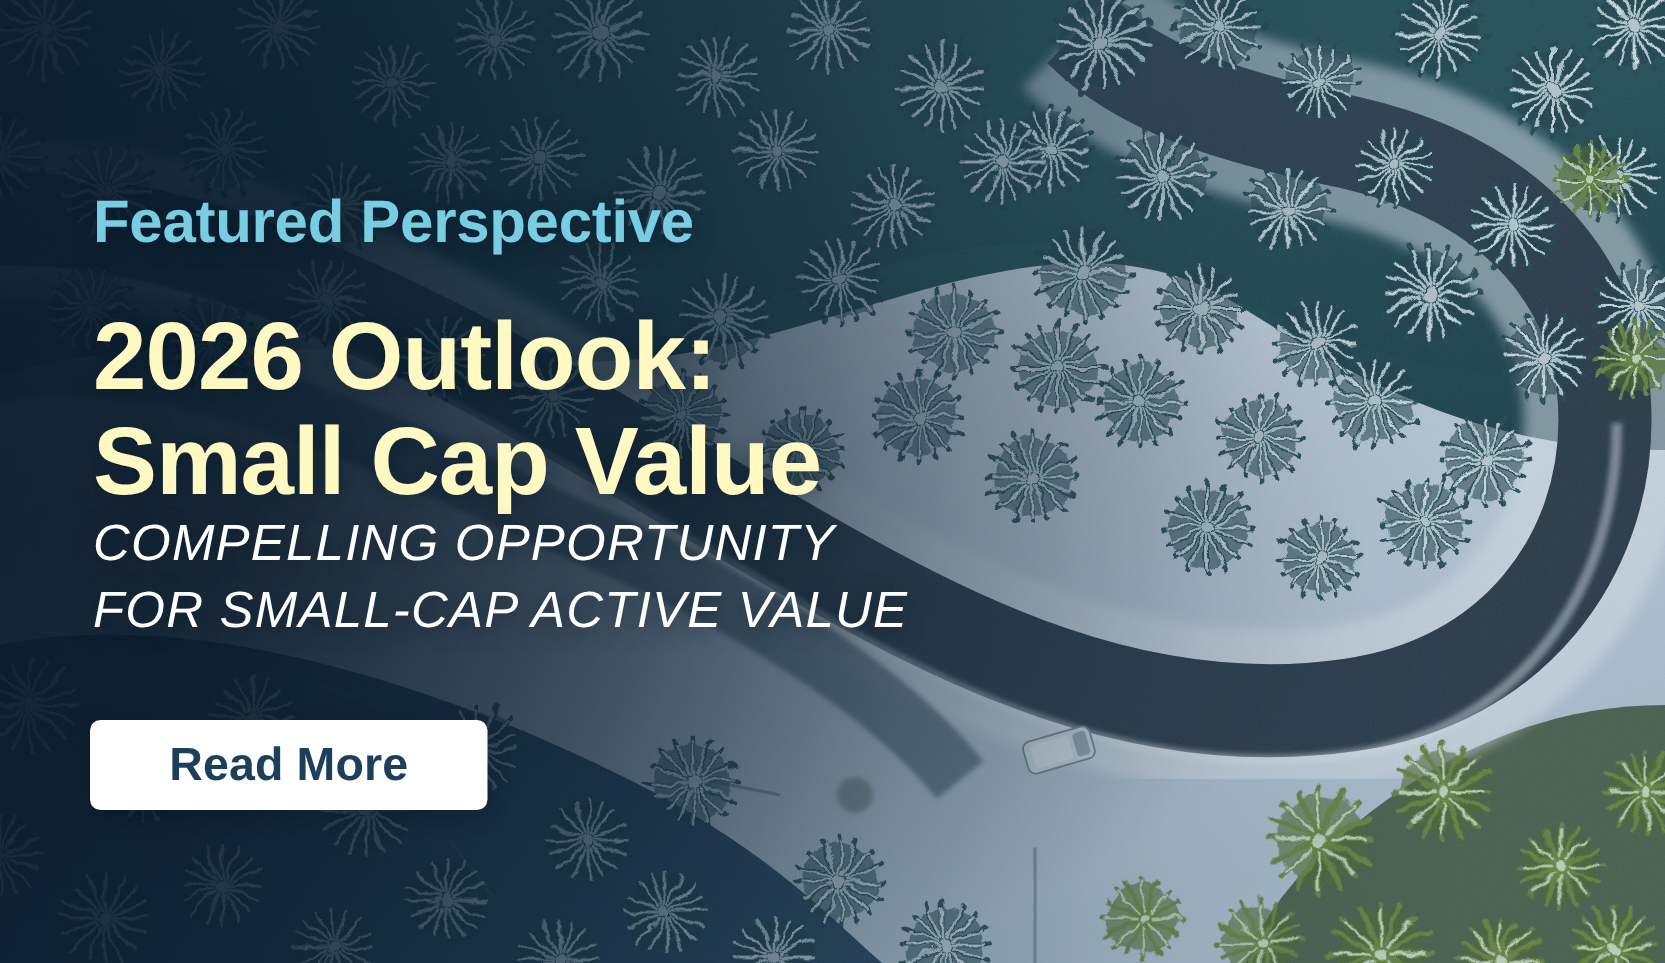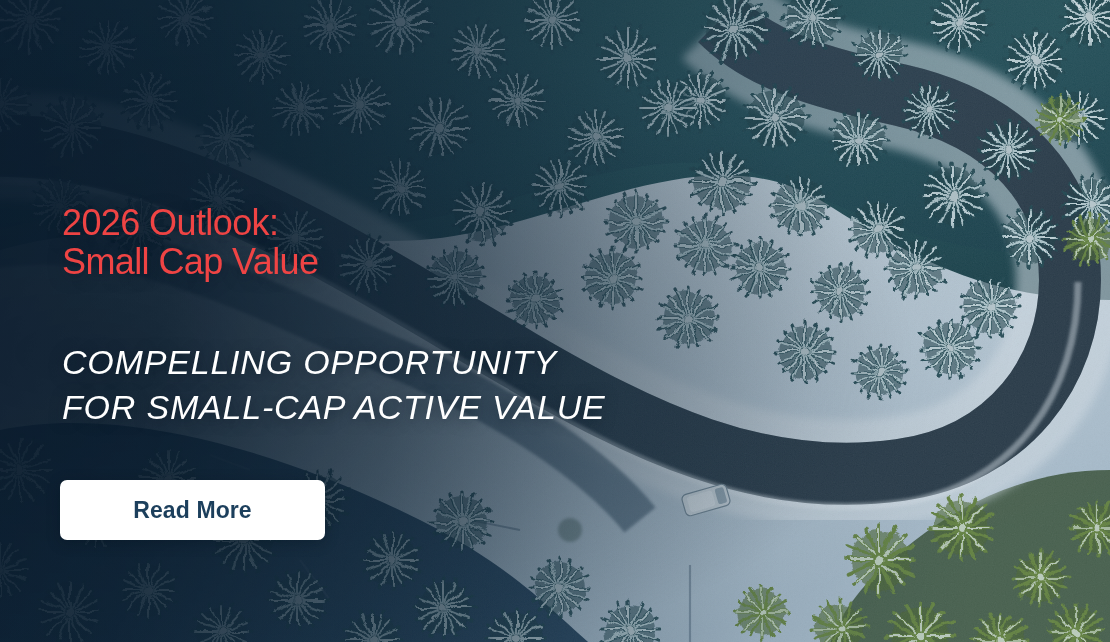--- a/index.html
+++ b/index.html
@@ -39,39 +39,39 @@
     position:absolute; z-index:3; left:62px; top:0; width:760px; height:100%;
   }
   #eyebrow {
     position:absolute; left:0; top:126px;
     font-size:40px; font-weight:700; letter-spacing:-0.2px;
     color:#79cde2; line-height:1.1; white-space:nowrap;
     text-shadow:0 2px 14px rgba(5,20,34,0.55);
   }
   #headline {
     position:absolute; left:0; top:203px;
-    font-size:36px; font-weight:400; line-height:1.09;
-    color:#ef4444; letter-spacing:-0.6px; white-space:pre;
+    font-size:64px; font-weight:700; line-height:1.09;
+    color:#fef9c3; letter-spacing:-0.6px; white-space:pre;
     text-shadow:0 2px 16px rgba(5,20,34,0.55);
   }
   #subheadline {
     position:absolute; left:0; top:340px;
     font-size:34px; font-weight:300; line-height:1.33;
     color:#ffffff; letter-spacing:0.8px; white-space:pre;
     text-shadow:0 2px 14px rgba(5,20,34,0.60);
     font-style:italic;
   }
   #cta {
     position:absolute; left:60px; top:480px;
     width:265px; height:60px; z-index:3;
     display:flex; align-items:center; justify-content:center;
     background:#ffffff; border:none; border-radius:7px;
     cursor:pointer; box-shadow:0 3px 14px rgba(4,16,28,0.30);
     font-family:"Liberation Sans", sans-serif;
-    font-size:23px; font-weight:700; letter-spacing:0.1px;
+    font-size:31px; font-weight:700; letter-spacing:0.1px;
     color:#1c3f5c;
   }
 </style>
 </head>
 <body>
 
 <div id="banner">
 
   <svg id="photo" viewBox="0 0 1110 642" preserveAspectRatio="xMidYMid slice">
     <defs>
@@ -346,20 +346,21 @@
 
     <rect width="1110" height="642" filter="url(#grain)" opacity="0.55"></rect>
 
     <rect width="1110" height="642" fill="#2a5570" opacity="0.12"></rect>
   </svg>
 
   <div id="scrim"></div>
   <div id="scrim2"></div>
 
   <div id="content">
+    <div id="eyebrow">Featured Perspective</div>
 
     <h1 id="headline">2026 Outlook:
 Small Cap Value</h1>
 
     <h2 id="subheadline">COMPELLING OPPORTUNITY
 FOR SMALL-CAP ACTIVE VALUE</h2>
   </div>
 
   <button id="cta">Read More</button>
 </div>

